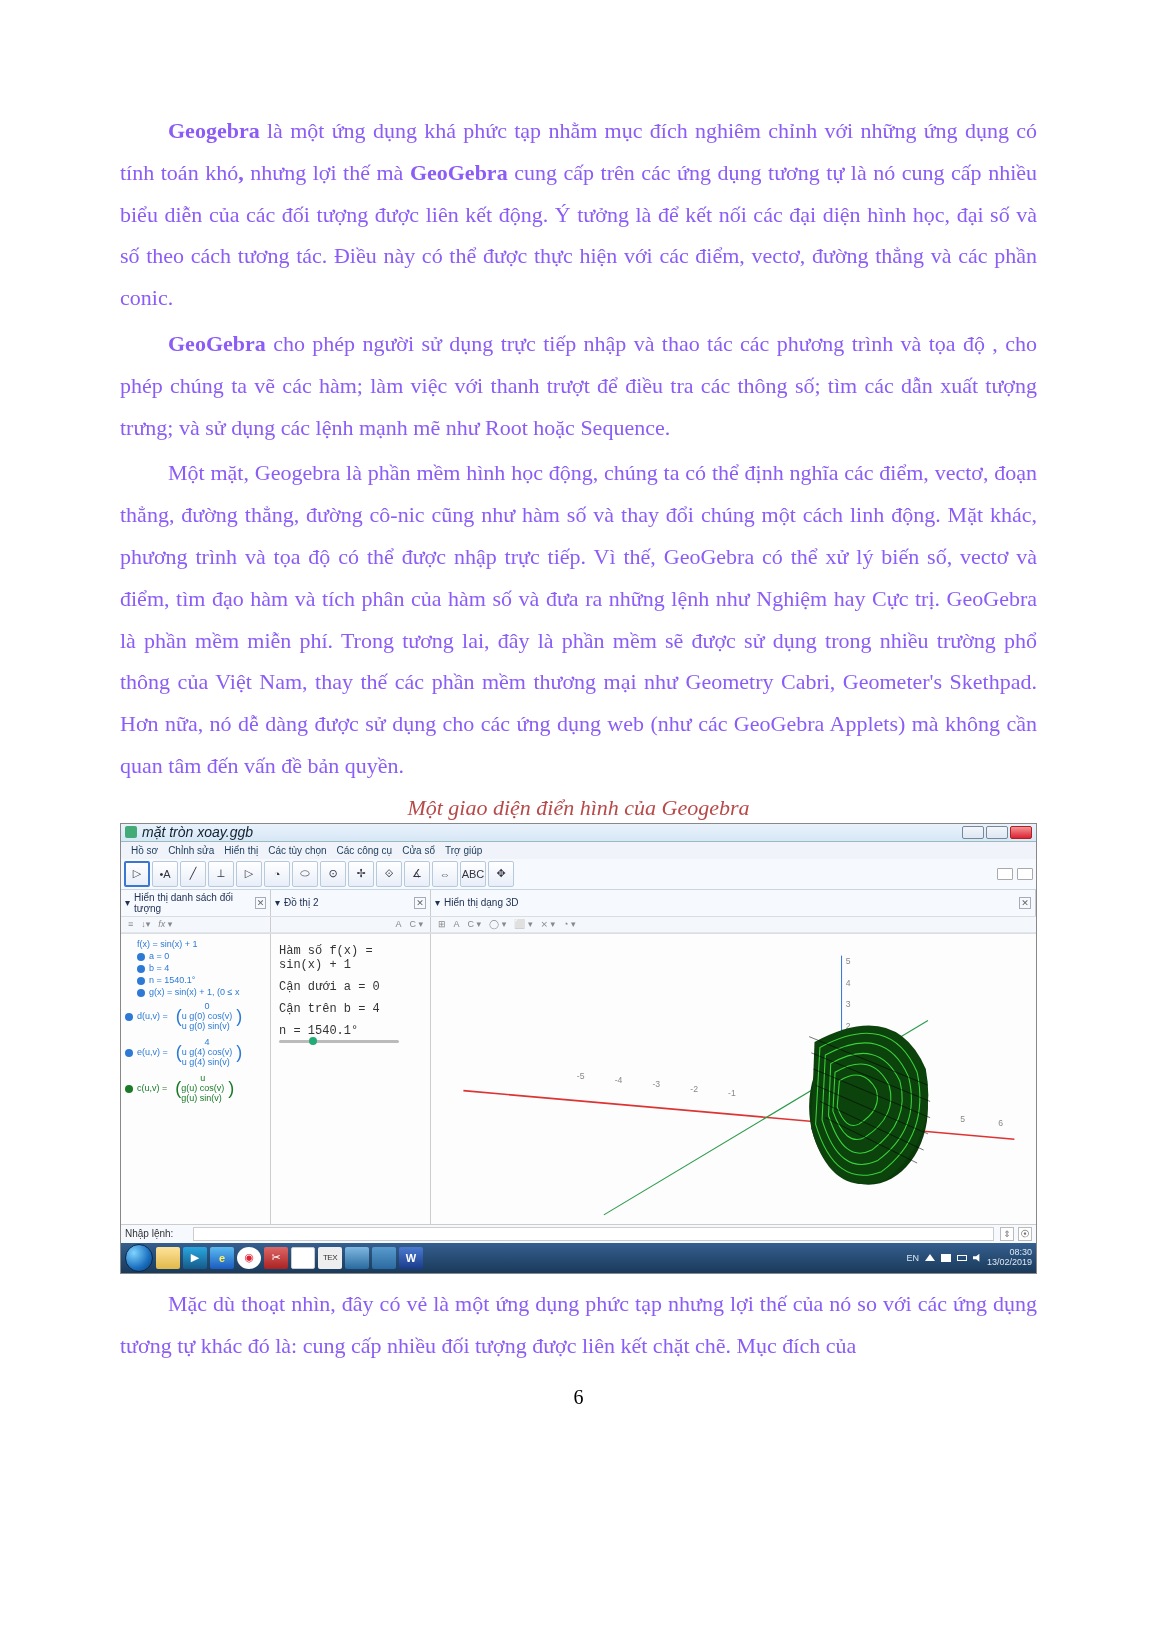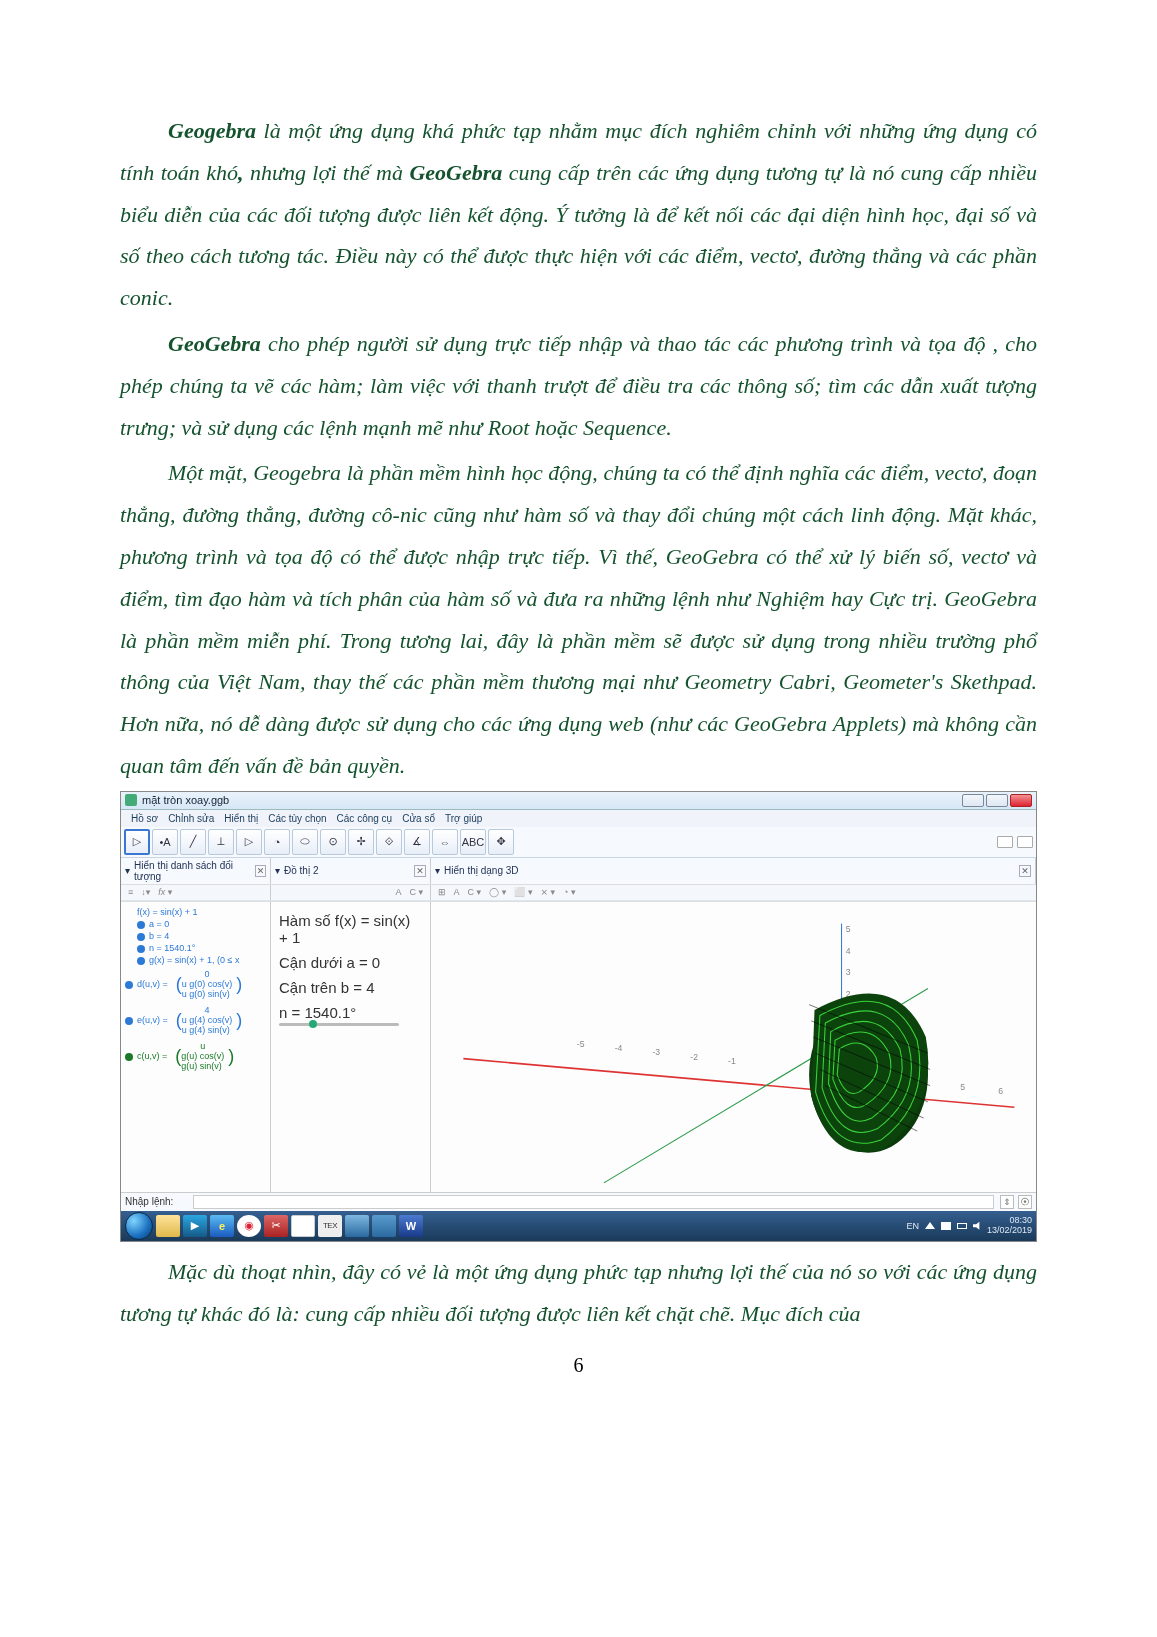--- a/index.html
+++ b/index.html
@@ -1,28 +1,28 @@
 <!DOCTYPE html>
 <html><head>
   <meta charset="utf-8">
   <style>
     * { box-sizing: border-box; margin: 0; padding: 0; }
     body { background: #fff; font-family: 'Times New Roman', serif; width: 1157px; margin: 0 auto; }
     .page { padding: 110px 120px 50px 120px; }
-    .para { font-size: 22px; line-height: 1.9; text-align: justify; margin-bottom: 4px; color: #14532d; font-style: italic; }
+    .para { font-size: 22px; line-height: 1.9; text-align: justify; margin-bottom: 4px; color: #8b5cf6; }
     .indent { text-indent: 48px; }
     .bold { font-weight: bold; }
     .caption { text-align: center; font-style: italic; color: #b84949; font-size: 22px; margin-top: 8px; margin-bottom: 0; }
     .page-num { text-align: center; font-size: 20px; margin-top: 20px; }
 
     
     .shot { width: 100%; border: 1px solid #888; background: #fff; font-family: Tahoma, Arial, sans-serif; font-size: 10px; margin-top: 2px; }
     .titlebar { display: flex; align-items: center; background: linear-gradient(#e9f2fb, #d7e7f6); border-bottom: 1px solid #9bb; padding: 2px 4px; height: 18px; }
     .titlebar-icon { width: 12px; height: 12px; background: #4a7; border-radius: 2px; margin-right: 5px; }
-    .titlebar-txt { flex: 1; color: #123; font-size: 11px; }
+    .titlebar-txt { flex: 1; color: #123; font-size: 14px; font-style: italic; }
     .win-btns { display: flex; gap: 2px; }
     .win-btn { width: 22px; height: 13px; border: 1px solid #789; background: linear-gradient(#f3f6fb, #dfe7f2); border-radius: 2px; }
     .win-btn.close { background: linear-gradient(#f49393, #d23); border-color: #a22; }
     .menubar { display: flex; gap: 2px; padding: 2px 6px; background: #f0f4fa; color: #1a3a5a; }
     .menubar span { padding: 1px 4px; text-align: center; }
     .toolbar { display: flex; align-items: center; background: #f6f9fe; border-bottom: 1px solid #c9d5e5; padding: 2px 3px; gap: 2px; position: relative; }
     .tbtn { width: 26px; height: 26px; border: 1px solid #b9c9dd; background: linear-gradient(#fff, #e8eef8); border-radius: 2px; display: flex; align-items: center; justify-content: center; font-size: 11px; color: #334; }
     .tbtn.sel { border: 2px solid #3a77d2; }
     .tb-spacer { flex: 1; }
     .tb-right { display: flex; gap: 4px; align-items: center; }
@@ -33,21 +33,21 @@
     .workarea { display: flex; height: 290px; background: #fff; }
     .algebra { width: 150px; border-right: 1px solid #ccc; padding: 4px; overflow: hidden; font-size: 9px; color: #224; background: #fdfdfd; }
     .algebra .row { display: flex; align-items: flex-start; gap: 4px; padding: 1px 12px; }
     .dot { width: 8px; height: 8px; border-radius: 50%; background: #2c7ad6; flex-shrink: 0; margin-top: 2px; }
     .algebra .rowg { display: flex; align-items: center; gap: 4px; padding: 3px 0; }
     .brace-wrap { display: flex; align-items: center; }
     .brace { font-size: 18px; line-height: 14px; color: #2c7ad6; margin-left: 4px; }
     .brace-cnt { display: flex; flex-direction: column; font-size: 9px; color: #2c7ad6; }
     .blue { color: #2c7ad6; }
     .green { color: #1a7a28; }
-    .graph2d { width: 160px; border-right: 1px solid #ccc; padding: 6px 8px; font-size: 15px; color: #333; background: #fdfdfd; }
+    .graph2d { width: 160px; border-right: 1px solid #ccc; padding: 6px 8px; font-size: 12px; color: #333; background: #fdfdfd; font-family: Liberation Mono, monospace; }
     .graph2d .line { margin: 4px 0 8px; }
     .slider { width: 120px; height: 3px; background: #bbb; position: relative; border-radius: 2px; margin-top: 2px; }
     .slider .knob { width: 8px; height: 8px; background: #2a7; border-radius: 50%; position: absolute; top: -3px; left: 30px; }
     .view3d { flex: 1; position: relative; background: #fdfdfd; overflow: hidden; }
     .subtoolbar { display: flex; gap: 2px; padding: 1px 4px; border-bottom: 1px solid #e0e6ef; font-size: 9px; color:#556; align-items:center; height:16px; }
     .subtoolbar .mini { padding: 0 3px; color:#888; }
     svg.scene { position: absolute; inset: 0; }
     .inputbar { display: flex; align-items: center; border-top: 1px solid #ccc; background: #f6f9fe; padding: 2px 4px; font-size: 10px; color: #333; }
     .inputbar .lbl { margin-right: 20px; }
     .inputbar .fill { flex: 1; height: 14px; background: #fff; border: 1px solid #ccc; }
@@ -81,20 +81,21 @@
   <p class="para indent">
     <span class="bold">Geogebra</span><span> là một ứng dụng khá phức tạp nhằm mục đích nghiêm chỉnh với những ứng dụng có tính toán khó</span><span class="bold">,</span><span> nhưng lợi thế mà </span><span class="bold">GeoGebra</span><span> cung cấp trên các ứng dụng tương tự là nó cung cấp nhiều biểu diễn của các đối tượng được liên kết động. Ý tưởng là để kết nối các đại diện hình học, đại số và số theo cách tương tác. Điều này có thể được thực hiện với các điểm, vectơ, đường thẳng và các phần conic.</span>
   </p>
 
   <p class="para indent">
     <span class="bold">GeoGebra</span><span> cho phép người sử dụng trực tiếp nhập và thao tác các phương trình và tọa độ , cho phép chúng ta vẽ các hàm; làm việc với thanh trượt để điều tra các thông số; tìm các dẫn xuất tượng trưng; và sử dụng các lệnh mạnh mẽ như Root hoặc Sequence.</span>
   </p>
 
   <p class="para indent">Một mặt, Geogebra là phần mềm hình học động, chúng ta có thể định nghĩa các điểm, vectơ, đoạn thẳng, đường thẳng, đường cô-nic cũng như hàm số và thay đổi chúng một cách linh động. Mặt khác, phương trình và tọa độ có thể được nhập trực tiếp. Vì thế, GeoGebra có thể xử lý biến số, vectơ và điểm, tìm đạo hàm và tích phân của hàm số và đưa ra những lệnh như Nghiệm hay Cực trị. GeoGebra là phần mềm miễn phí. Trong tương lai, đây là phần mềm sẽ được sử dụng trong nhiều trường phổ thông của Việt Nam, thay thế các phần mềm thương mại như Geometry Cabri, Geometer's Skethpad. Hơn nữa, nó dễ dàng được sử dụng cho các ứng dụng web (như các GeoGebra Applets) mà không cần quan tâm đến vấn đề bản quyền.</p>
 
+  <p class="caption">Một giao diện điển hình của Geogebra</p>
 
   <div class="shot">
     <div class="titlebar">
       <div class="titlebar-icon"></div>
       <div class="titlebar-txt">mặt tròn xoay.ggb</div>
       <div class="win-btns">
         <div class="win-btn"></div>
         <div class="win-btn"></div>
         <div class="win-btn close"></div>
       </div>

